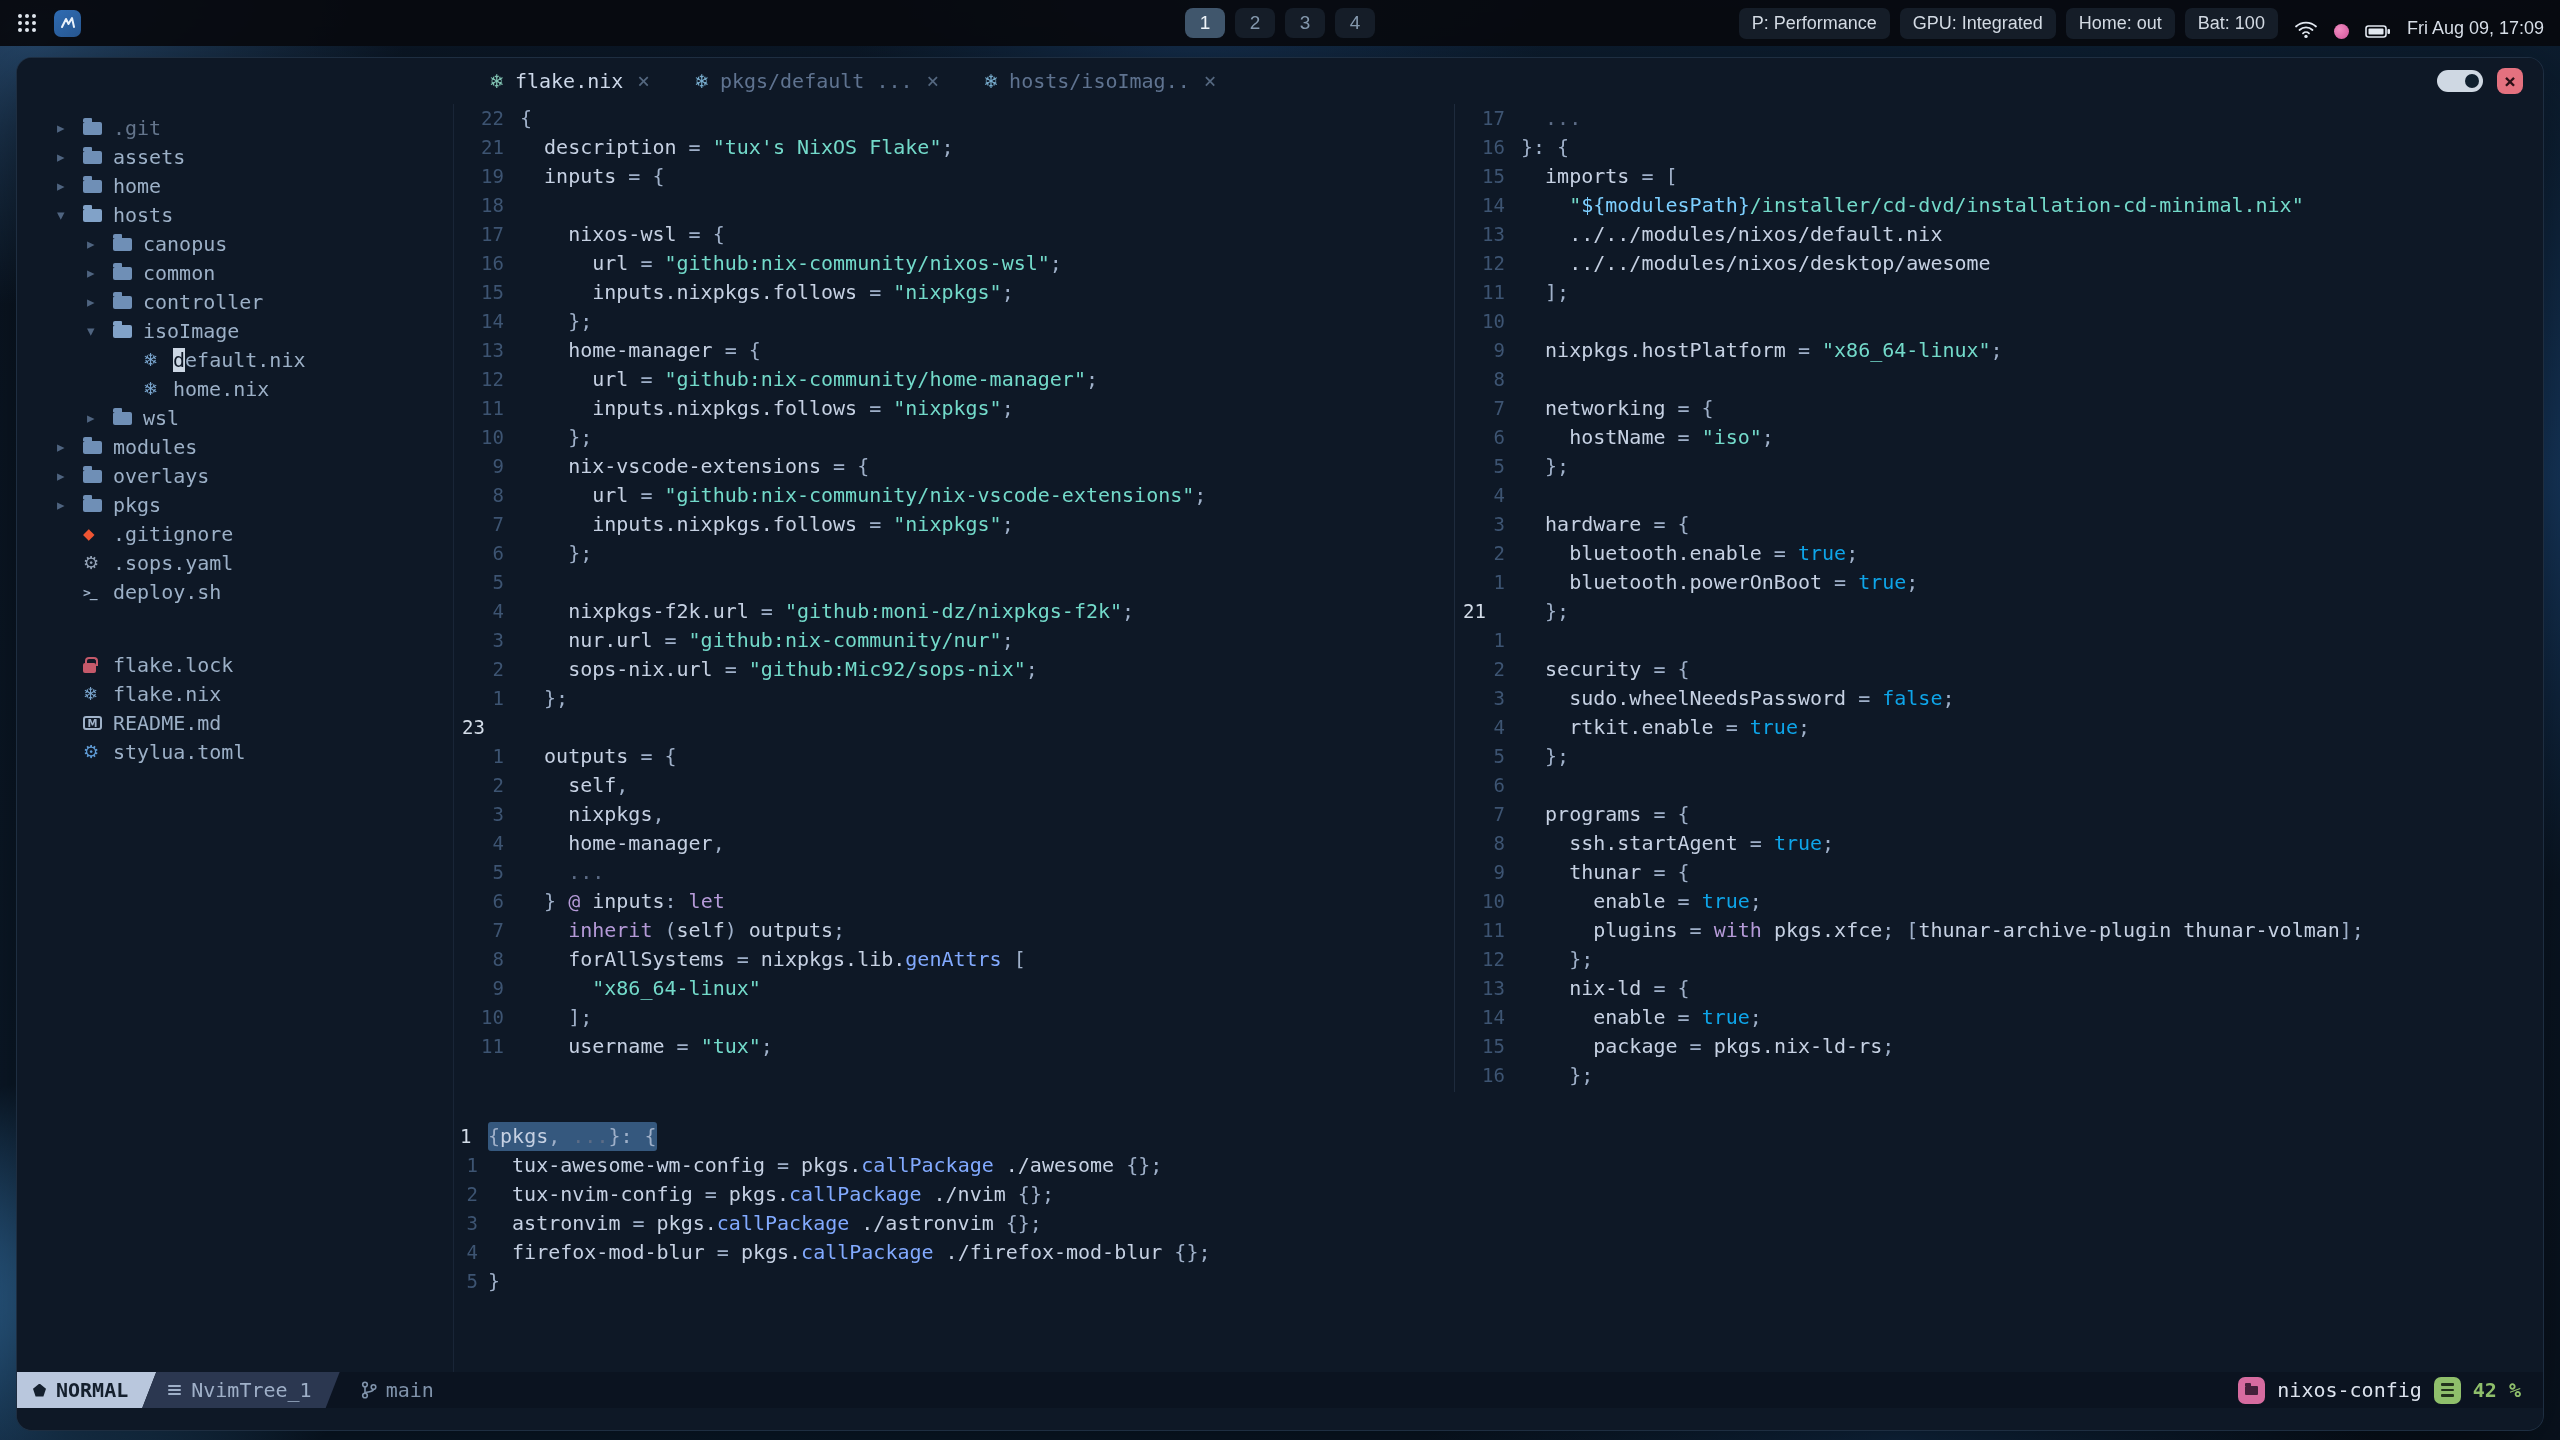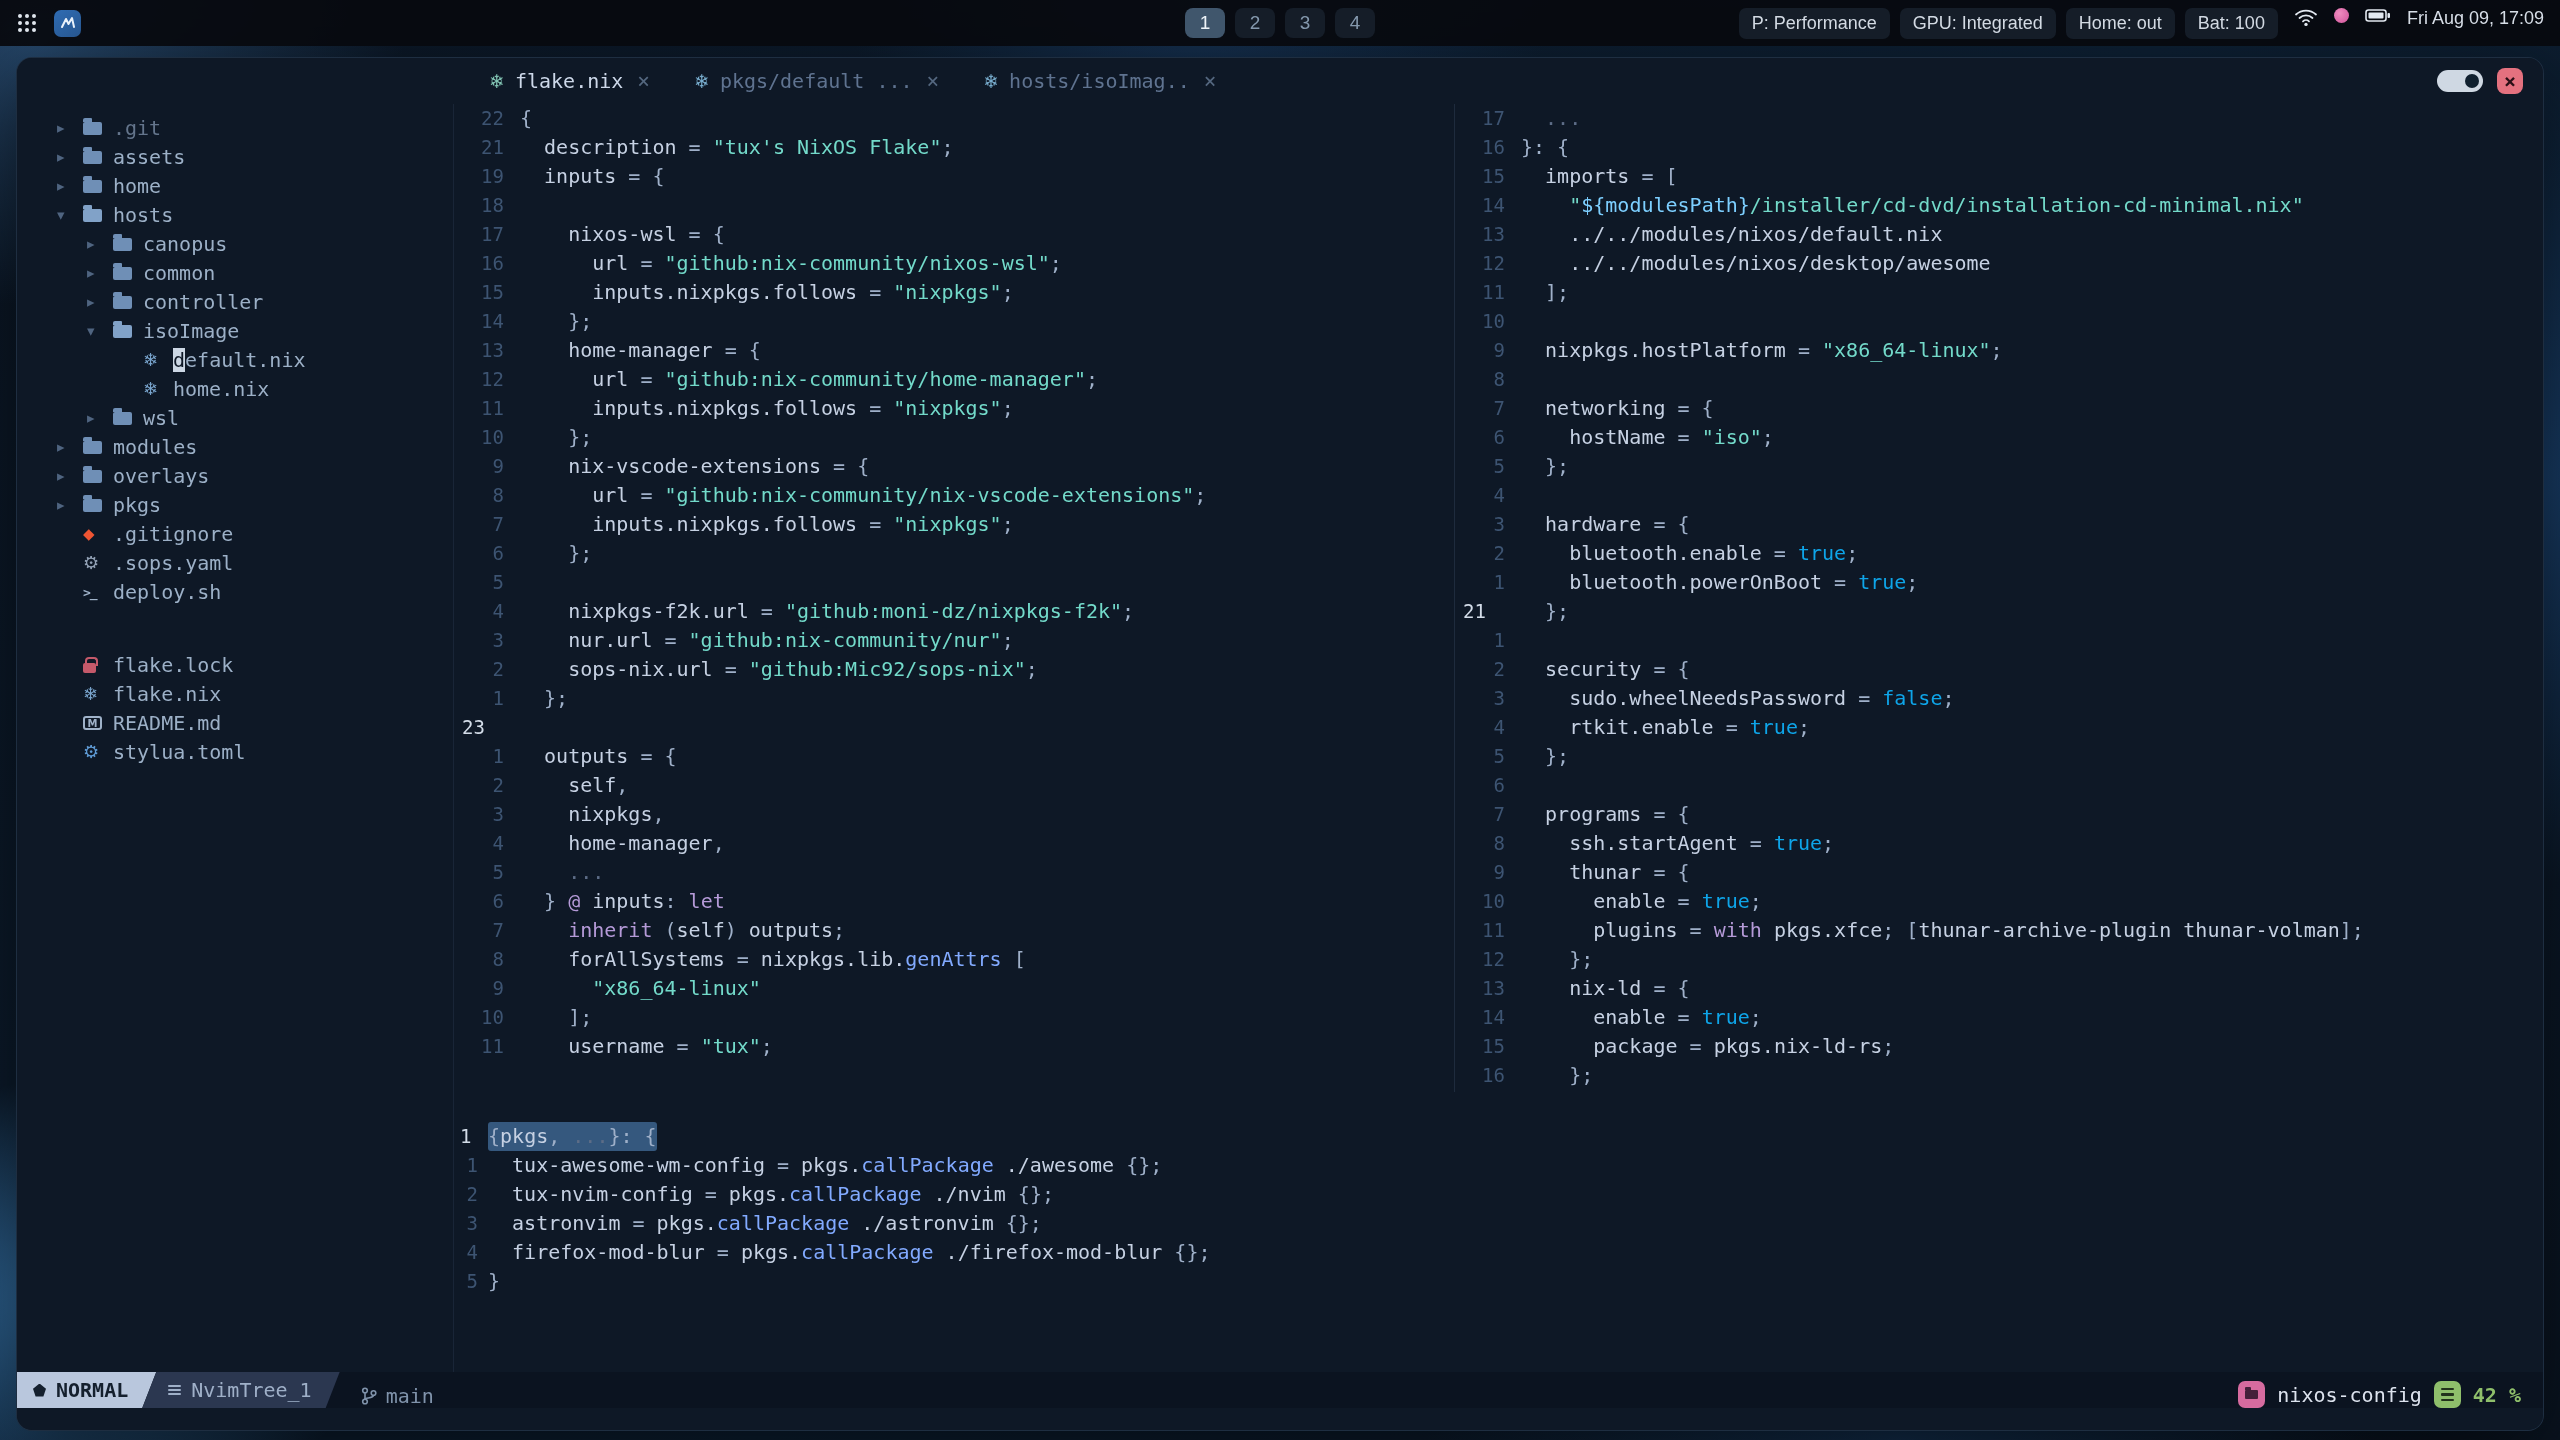--- a/index.html
+++ b/index.html
@@ -17,21 +17,21 @@
     display:flex;align-items:center;padding:0 16px;font-family:"Liberation Sans",sans-serif;
     font-size:18px;color:#d7dee7;z-index:5}
   .tb-left{display:flex;align-items:center;gap:16px}
   .launcher{display:flex;align-items:center}
   .appicon{width:27px;height:27px;border-radius:7px;background:linear-gradient(145deg,#2f6cb3,#27568f);
     display:flex;align-items:center;justify-content:center}
   .ws-group{position:absolute;left:50%;transform:translateX(-50%);display:flex;align-items:center}
   .ws{min-width:40px;height:30px;border-radius:8px;background:#151d28;color:#8498ad;margin:0 5px;
     display:flex;align-items:center;justify-content:center;font-size:19px;cursor:default}
   .ws.active{background:#40566c;color:#eef3f8}
-  .tb-right{margin-left:auto;display:flex;align-items:flex-start}
+  .tb-right{margin-left:auto;display:flex;align-items:flex-end}
   .chips{display:flex;align-items:center}
   .chip{background:#151d28;border-radius:7px;padding:5px 13px;margin-left:10px;color:#d3dae3;white-space:nowrap}
   .wifi,.batt{display:flex;align-items:center;margin-left:16px}
   .dot{width:15px;height:15px;border-radius:50%;margin-left:16px;
     background:radial-gradient(circle at 35% 35%,#f08cc0,#d0539a)}
   .clock{margin-left:16px;white-space:nowrap}
 
   
   .window{position:absolute;left:16px;top:57px;width:2528px;height:1374px;background:#0e1826;
     border-radius:16px;border:1px solid rgba(120,160,210,.16);
@@ -99,21 +99,21 @@
   .tk-p{color:#9fb0c9}
   .tk-n{color:#c6d1e3}
   .tk-s{color:#73daca}
   .tk-b{color:#0ea5e9}
   .tk-f{color:#82aaff}
   .tk-k{color:#b59ad8}
   .tk-c{color:#5d6d87}
   .tk-i{color:#7dcfff}
 
   
-  .statusline{height:36px;flex:0 0 36px;background:#0b1320;display:flex;align-items:flex-end;font-size:20px}
+  .statusline{height:36px;flex:0 0 36px;background:#0b1320;display:flex;align-items:center;font-size:20px}
   .mode-badge{height:100%;display:flex;align-items:center;gap:10px;padding:0 28px 0 16px;
     background:#b9c7dd;color:#15202e;font-weight:bold;
     clip-path:polygon(0 0,100% 0,calc(100% - 14px) 100%,0 100%)}
   .mode-icon{width:13px;height:13px;background:#15202e;
     clip-path:polygon(50% 0,100% 40%,80% 100%,20% 100%,0 40%)}
   .buf-badge{height:100%;display:flex;align-items:center;gap:10px;padding:0 28px 0 26px;margin-left:-14px;
     background:#2b3750;color:#9fb0c8;
     clip-path:polygon(14px 0,100% 0,calc(100% - 14px) 100%,0 100%)}
   .buf-icon{display:flex;flex-direction:column;gap:2px}
   .buf-icon i{width:13px;height:2px;background:#9fb0c8;border-radius:1px}

